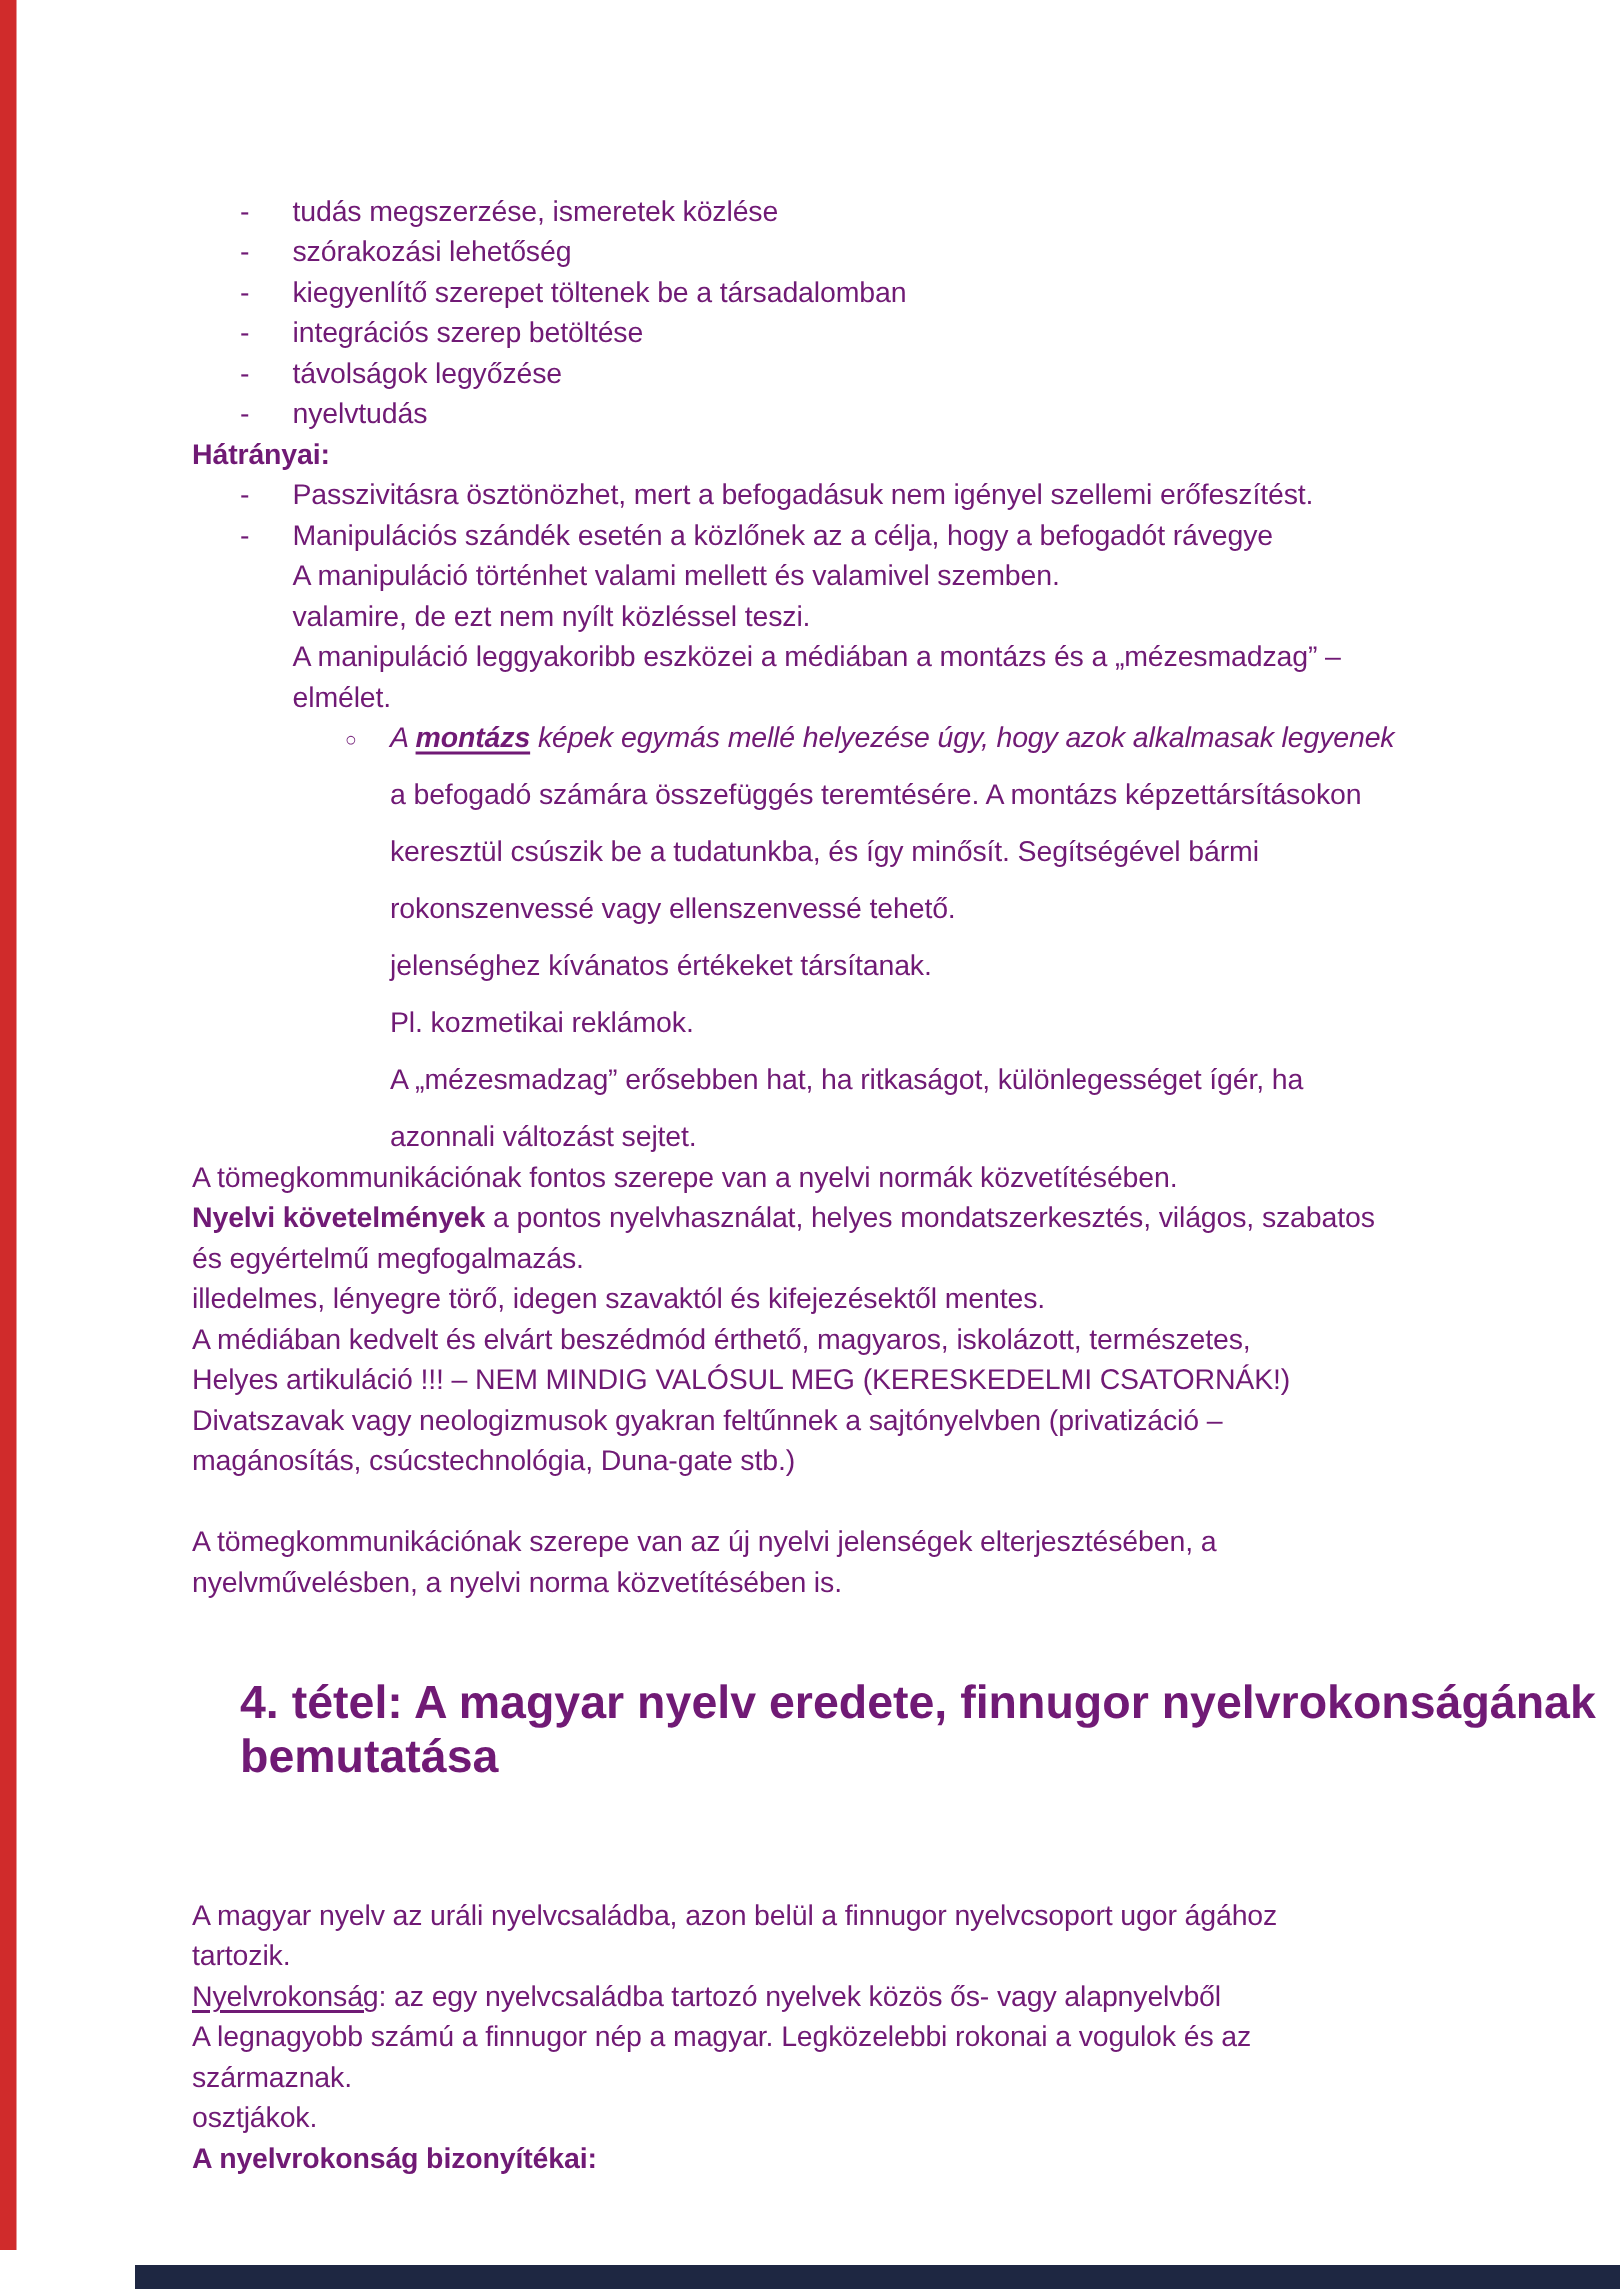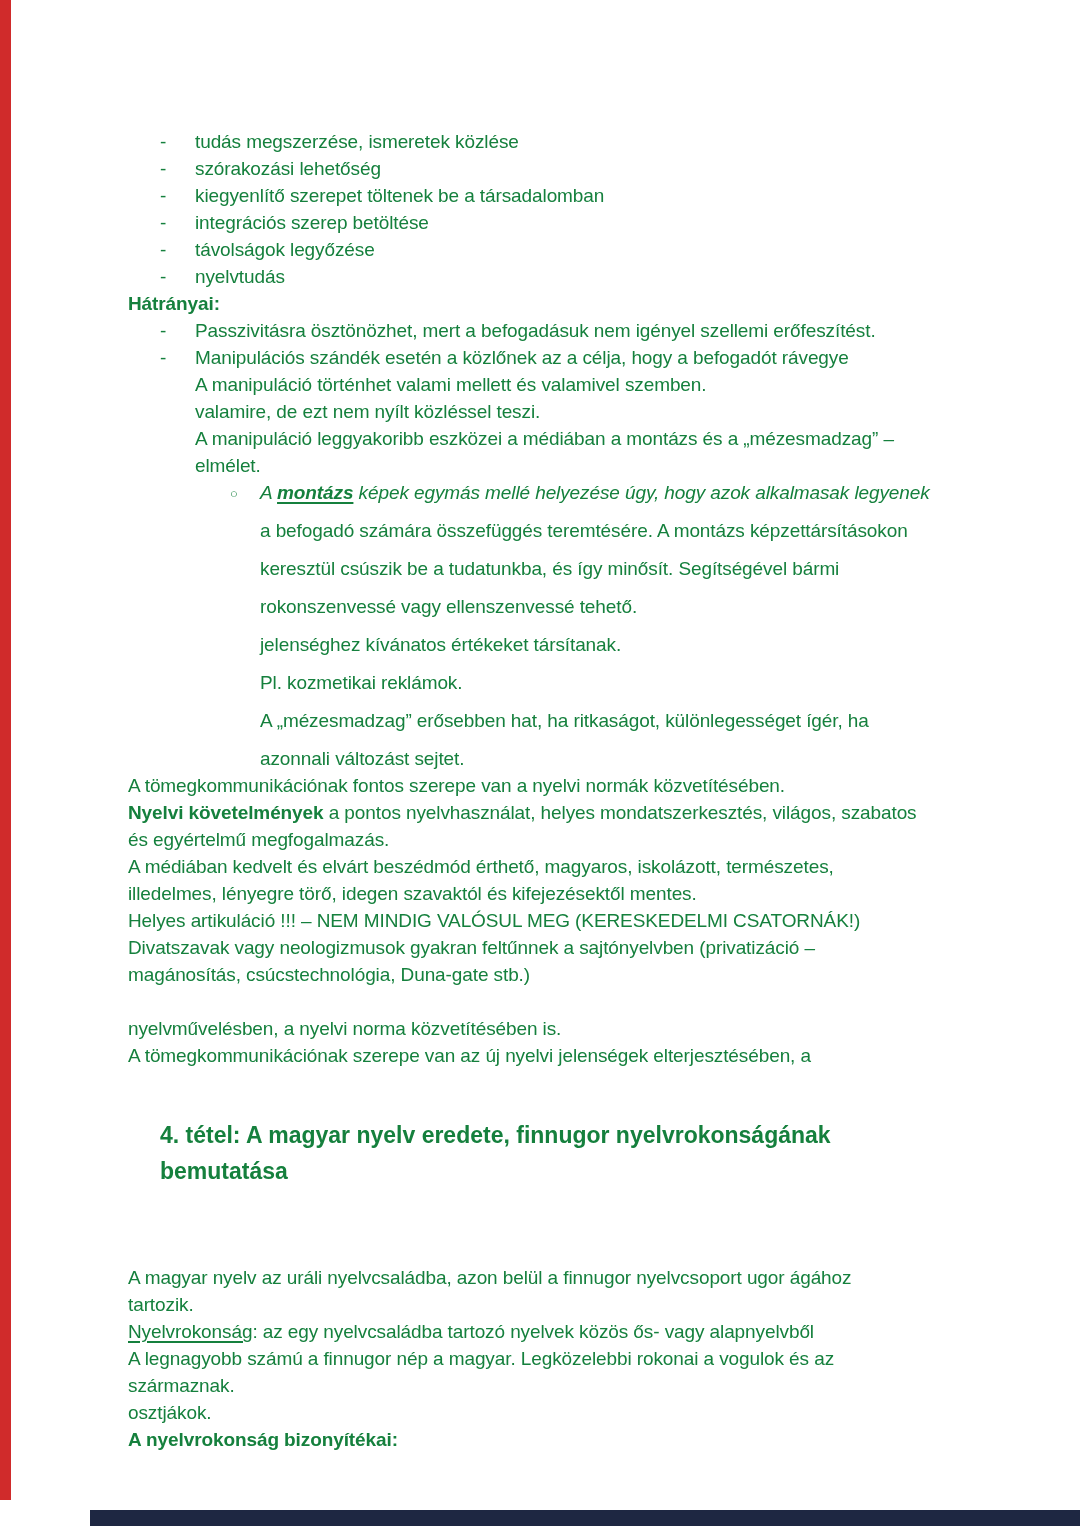--- a/index.html
+++ b/index.html
@@ -2,21 +2,21 @@
 <html lang="hu"><head>
 <meta charset="utf-8">
 <style>
   html,body{margin:0;padding:0;background:#ffffff;}
   #page{
     position:relative;
     width:1080px;height:1526px;
     background:#ffffff;
     overflow:hidden;
     font-family:"Liberation Sans","DejaVu Sans",sans-serif;
-    color:#15803d;
+    color:#701a75;
   }
   #edge-red{
     position:absolute;left:0;top:0;width:11px;height:1500px;
   }
   #edge-bottom{
     position:absolute;left:90px;bottom:0;width:990px;height:16px;
   }
   #doc{
     position:absolute;left:128px;top:128px;right:40px;
     font-size:19px;line-height:27px;letter-spacing:-0.1px;
@@ -31,21 +31,21 @@
   
   .line.lo{padding-left:102px;font-style:italic;}
   .line.lo .marker{display:inline-block;width:30px;font-size:13px;vertical-align:1px;}
   
   .line.l0{padding-left:0;}
   .line.l1{padding-left:67px;}
   .line.l2{padding-left:132px;margin-top:11px;}
   
   .line.h1a,.line.h1b{
     padding-left:32px;
-    font-size:23px;line-height:36px;height:36px;
+    font-size:31px;line-height:36px;height:36px;
     font-weight:700;letter-spacing:0;
   }
   .line.h1a{margin-top:48px;}
   .line.h1b{margin-bottom:75px;}
 </style>
 </head>
 <body>
 
 <div id="page">
   <div id="edge-red" style="background: rgb(208, 43, 43);"></div>
@@ -68,28 +68,28 @@
       <div class="line l2"><span class="seg">a befogadó számára összefüggés teremtésére. A montázs képzettársításokon</span></div>
       <div class="line l2"><span class="seg">keresztül csúszik be a tudatunkba, és így minősít. Segítségével bármi</span></div>
       <div class="line l2"><span class="seg">rokonszenvessé vagy ellenszenvessé tehető.</span></div>
       <div class="line l2"><span class="seg">jelenséghez kívánatos értékeket társítanak.</span></div>
       <div class="line l2"><span class="seg">Pl. kozmetikai reklámok.</span></div>
       <div class="line l2"><span class="seg">A „mézesmadzag” erősebben hat, ha ritkaságot, különlegességet ígér, ha</span></div>
       <div class="line l2"><span class="seg">azonnali változást sejtet.</span></div>
       <div class="line l0"><span class="seg">A tömegkommunikációnak fontos szerepe van a nyelvi normák közvetítésében.</span></div>
       <div class="line l0"><span class="seg b">Nyelvi követelmények</span><span class="seg"> a pontos nyelvhasználat, helyes mondatszerkesztés, világos, szabatos</span></div>
       <div class="line l0"><span class="seg">és egyértelmű megfogalmazás.</span></div>
+      <div class="line l0"><span class="seg">illedelmes, lényegre törő, idegen szavaktól és kifejezésektől mentes.</span></div>
       <div class="line l0"><span class="seg">A médiában kedvelt és elvárt beszédmód érthető, magyaros, iskolázott, természetes,</span></div>
-      <div class="line l0"><span class="seg">illedelmes, lényegre törő, idegen szavaktól és kifejezésektől mentes.</span></div>
       <div class="line l0"><span class="seg">Helyes artikuláció !!! – NEM MINDIG VALÓSUL MEG (KERESKEDELMI CSATORNÁK!)</span></div>
       <div class="line l0"><span class="seg">Divatszavak vagy neologizmusok gyakran feltűnnek a sajtónyelvben (privatizáció –</span></div>
       <div class="line l0"><span class="seg">magánosítás, csúcstechnológia, Duna-gate stb.)</span></div>
       <div class="line blank"></div>
+      <div class="line l0"><span class="seg">A tömegkommunikációnak szerepe van az új nyelvi jelenségek elterjesztésében, a</span></div>
       <div class="line l0"><span class="seg">nyelvművelésben, a nyelvi norma közvetítésében is.</span></div>
-      <div class="line l0"><span class="seg">A tömegkommunikációnak szerepe van az új nyelvi jelenségek elterjesztésében, a</span></div>
       <div class="line h1a"><span class="seg">4. tétel: A magyar nyelv eredete, finnugor nyelvrokonságának</span></div>
       <div class="line h1b"><span class="seg">bemutatása</span></div>
       <div class="line l0"><span class="seg">A magyar nyelv az uráli nyelvcsaládba, azon belül a finnugor nyelvcsoport ugor ágához</span></div>
       <div class="line l0"><span class="seg">tartozik.</span></div>
       <div class="line l0"><span class="seg u">Nyelvrokonság</span><span class="seg">: az egy nyelvcsaládba tartozó nyelvek közös ős- vagy alapnyelvből</span></div>
       <div class="line l0"><span class="seg"> A legnagyobb számú a finnugor nép a magyar. Legközelebbi rokonai a vogulok és az</span></div>
       <div class="line l0"><span class="seg">származnak.</span></div>
       <div class="line l0"><span class="seg">osztjákok.</span></div>
       <div class="line l0"><span class="seg b">A nyelvrokonság bizonyítékai:</span></div>
     </div>

